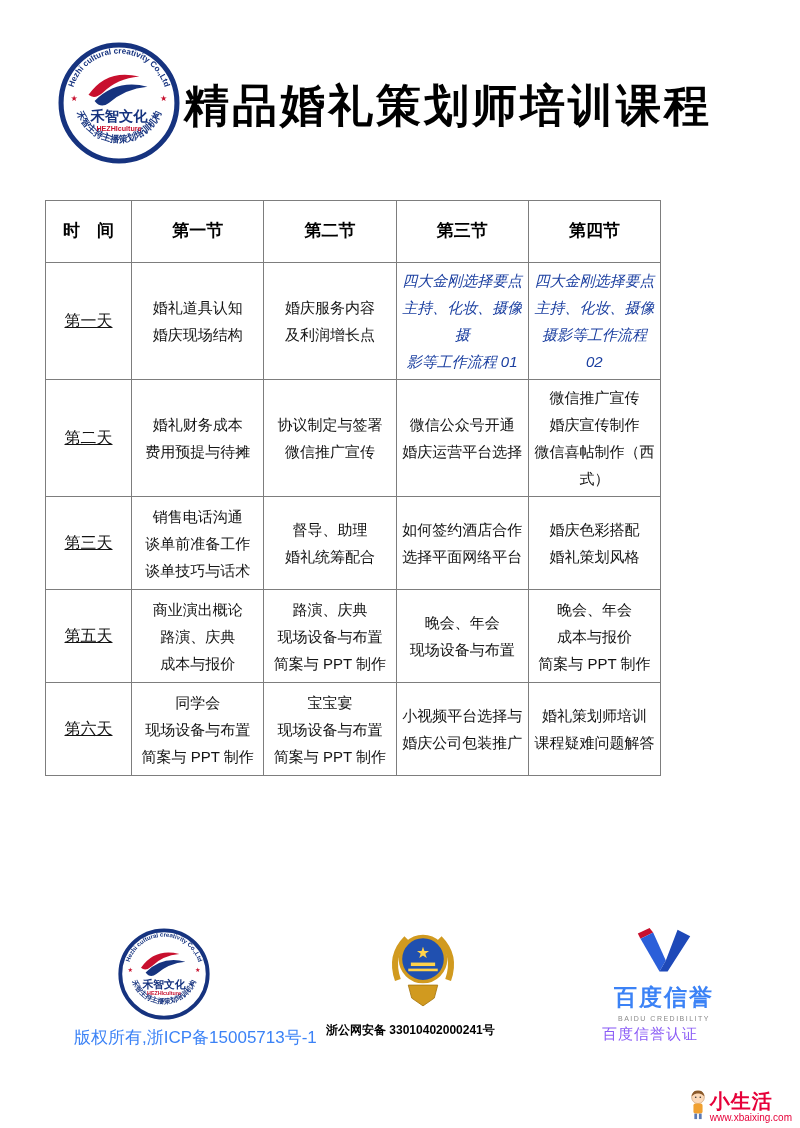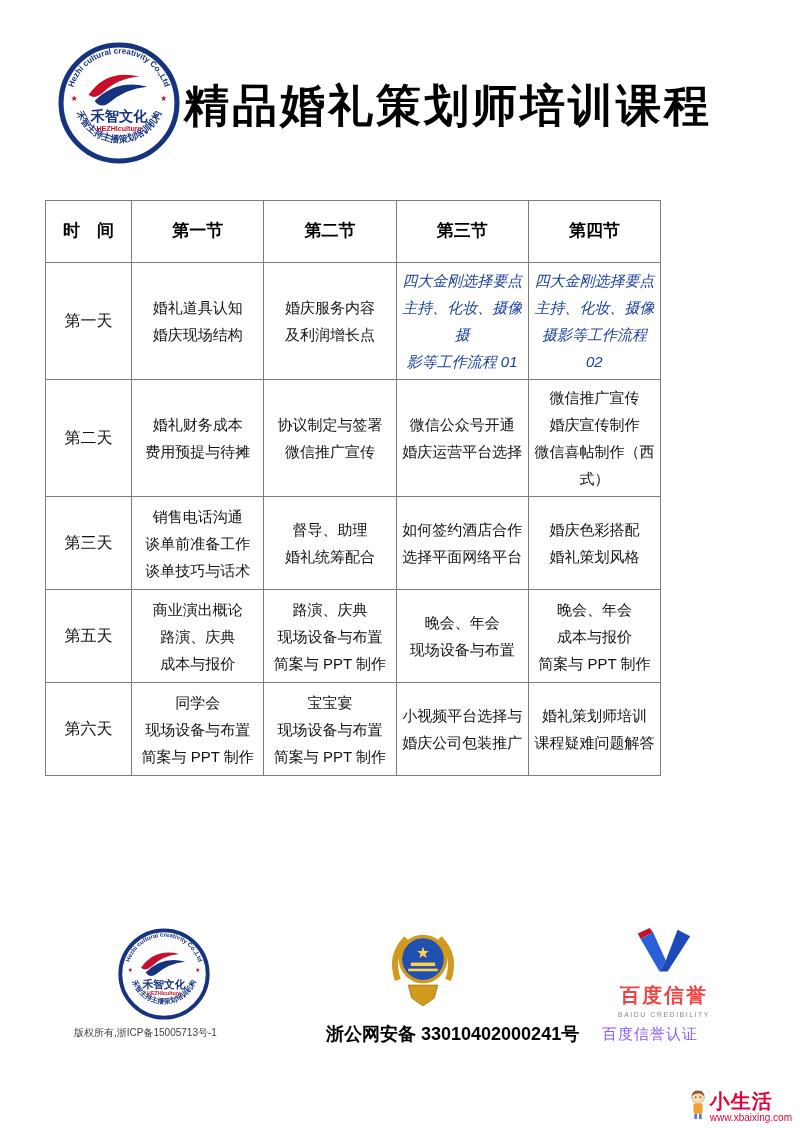--- a/index.html
+++ b/index.html
@@ -13,31 +13,31 @@
            font-family:"DejaVu Sans","Liberation Sans",sans-serif; }
 
   table.schedule { position:absolute; left:45px; top:200px; width:616px;
                    border-collapse:collapse; table-layout:fixed; background:#fff; }
   .schedule col.c-time { width:86px; }
   .schedule th, .schedule td { border:1px solid #7d7d7d; text-align:center; vertical-align:middle;
                    font-size:15px; color:#141414; padding:4px 4px; line-height:1.8; }
   .schedule th { height:62px; font-size:17px; font-weight:bold; color:#000; }
   .schedule tbody td { height:93px; }
   .schedule tbody tr:first-child td { height:105px; }
-  .schedule td.day { font-size:16px; }
+  .schedule td.day { font-size:16px;text-decoration:underline; }
   .schedule td.blue div { color:#1b3fa0;font-style:italic; }
 
   .logo-footer { position:absolute; left:118px; top:928px; width:92px; height:92px; }
   .police { position:absolute; left:384px; top:926px; width:78px; height:90px; }
   .baidu { position:absolute; left:602px; top:928px; width:124px; text-align:center; }
-  .baidu-cn { font-size:20px; font-weight:bold; color:#ef4444; margin-top:3px; letter-spacing:2px;text-align:center; }
+  .baidu-cn { font-size:23px; font-weight:bold; color:#3b82f6; margin-top:3px; letter-spacing:2px;text-align:center; }
   .baidu-en { font-size:7px; color:#8a8a8a; letter-spacing:1.5px; margin-top:2px; }
 
-  .foot-copy { position:absolute; left:74px; top:1026px; font-size:10px; color:#404040; }
-  .foot-police { position:absolute; left:326px; top:1022px; font-size:18px; font-weight:bold; color:#000; }
+  .foot-copy { position:absolute; left:74px; top:1026px; font-size:17px; color:#3b82f6; }
+  .foot-police { position:absolute; left:326px; top:1022px; font-size:12px; font-weight:bold; color:#000; }
   .foot-cert { position:absolute; left:602px; top:1025px; font-size:15px; color:#8b5cf6; letter-spacing:1px; }
 
   .watermark { position:absolute; right:8px; bottom:4px; display:flex; align-items:center; gap:0; }
   .wm-col { display:flex; flex-direction:column; line-height:1.1; }
   .wm-name { font-size:20px; font-weight:bold; color:#e60039; letter-spacing:1px; }
   .wm-url { font-size:10px; color:#e60039; }
 </style>
 </head>
 <body>
 

